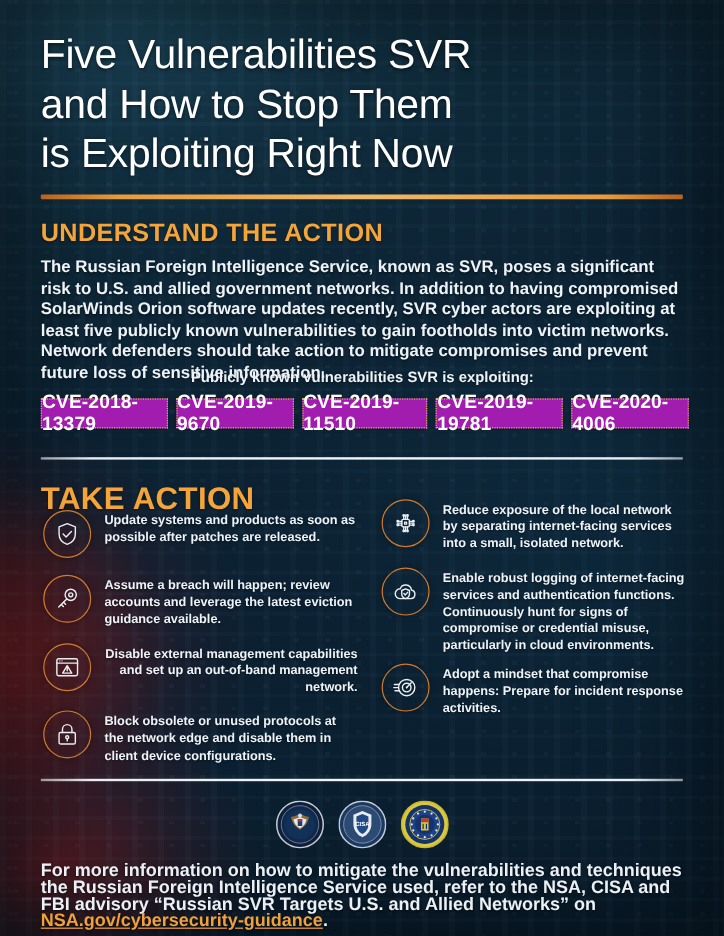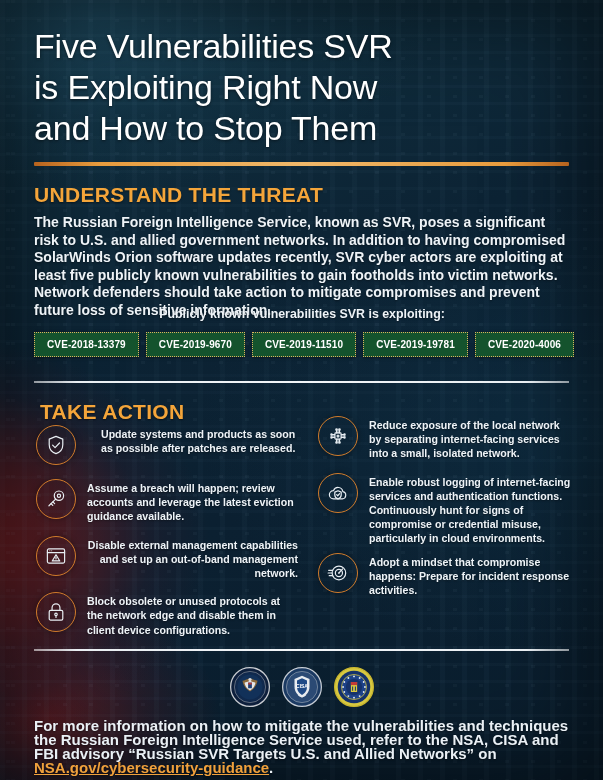--- a/index.html
+++ b/index.html
@@ -86,21 +86,21 @@
 
   
   .sec-head {
     position: absolute;
     color: #f4a53a;
     font-weight: bold;
     letter-spacing: 0.3px;
     text-shadow: 0 1px 2px rgba(0,0,0,0.45);
   }
   .sec-head.threat { left: 34px; top: 183px; font-size: 21px; }
-  .sec-head.action { left: 40px; top: 400px; font-size: 21px; }
+  .sec-head.action { left: 34px; top: 400px; font-size: 26px; }
 
   .body-copy {
     position: absolute;
     left: 34px; top: 214px; width: 536px;
     color: #eef3f7;
     font-size: 14px;
     line-height: 17.6px;
     font-weight: bold;
     text-shadow: 0 1px 2px rgba(0,0,0,0.4);
   }
@@ -117,24 +117,24 @@
   
   .cve-row {
     position: absolute;
     left: 34px; top: 332px; width: 540px;
     display: flex;
     gap: 7px;
   }
   .cve {
     flex: 1 1 auto;
     height: 23px;
-    background: #14532d;
+    background: #a21caf;
     border: 1.5px dotted #d9b25e;
     color: #ffffff;
-    font-size: 10px;
+    font-size: 16px;
     font-weight: bold;
     letter-spacing: 0.1px;
     display: flex;
     align-items: center;
     justify-content: center;
     box-shadow: 0 1px 3px rgba(0,0,0,0.45);
   }
 
   
   .col { position: absolute; }
@@ -156,21 +156,21 @@
   .item-text {
     color: #eef3f7;
     font-size: 10.6px;
     line-height: 14.2px;
     font-weight: bold;
     padding-top: 3px;
     text-shadow: 0 1px 2px rgba(0,0,0,0.4);
   }
 
   
-  .col.left  .item:nth-child(1) { margin-bottom: 13px; gap: 14px; }
+  .col.left  .item:nth-child(1) { margin-bottom: 13px; }
   .col.left  .item:nth-child(2) { margin-bottom: 11px; }
   .col.left  .item:nth-child(3) { margin-bottom: 11px; text-align: right; }
   .col.right .item:nth-child(1) { margin-bottom: 11px; }
   .col.right .item:nth-child(2) { margin-bottom: 6px; }
 
   
   .seals {
     position: absolute;
     left: 0; top: 667px; width: 603px;
     display: flex; justify-content: center; align-items: center;
@@ -198,27 +198,27 @@
   <div class="bg-maroon"></div>
   <div class="bg-topglow"></div>
   <div class="bg-dots"></div>
   <div class="bg-dots2"></div>
   <div class="bg-vignette"></div>
 
   <div class="content">
 
     <div class="title">
       <div>Five Vulnerabilities SVR</div>
+      <div>and How to Stop Them</div>
       <div>is Exploiting Right Now</div>
-      <div>and How to Stop Them</div>
     </div>
 
     <div class="rule-gold"></div>
 
-    <div class="sec-head threat">UNDERSTAND THE THREAT</div>
+    <div class="sec-head threat">UNDERSTAND THE ACTION</div>
 
     <div class="body-copy">The Russian Foreign Intelligence Service, known as SVR, poses a significant risk to U.S. and allied government networks. In addition to having compromised SolarWinds Orion software updates recently, SVR cyber actors are exploiting at least five publicly known vulnerabilities to gain footholds into victim networks. Network defenders should take action to mitigate compromises and prevent future loss of sensitive information.</div>
 
     <div class="sub-copy">Publicly known vulnerabilities SVR is exploiting:</div>
 
     <div class="cve-row">
       <div class="cve">CVE-2018-13379</div>
       <div class="cve">CVE-2019-9670</div>
       <div class="cve">CVE-2019-11510</div>
       <div class="cve">CVE-2019-19781</div>

